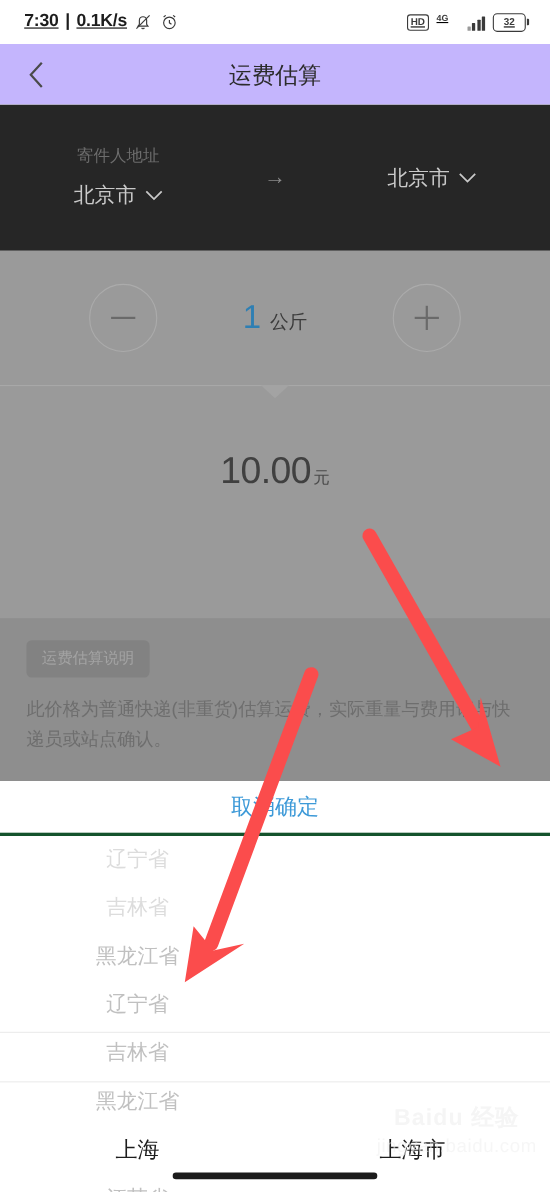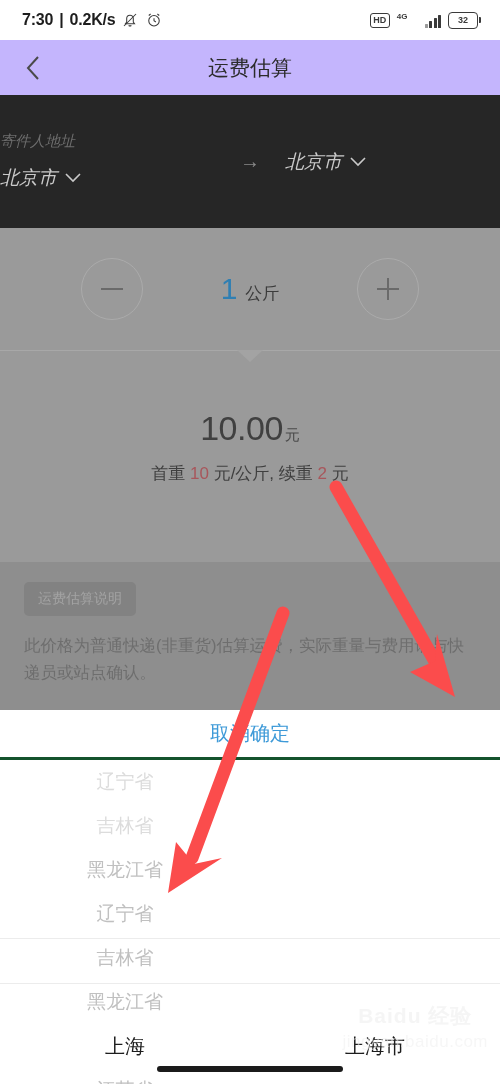--- a/index.html
+++ b/index.html
@@ -22,20 +22,21 @@
   .statusbar {
     position: absolute;
     left: 0; top: 0;
     width: 500px; height: 40px;
     display: flex;
     align-items: center;
     justify-content: space-between;
     padding: 0 22px;
     box-sizing: border-box;
     background: #ffffff;
+    text-decoration: underline;
   }
   .sb-left {
     display: flex;
     align-items: center;
     gap: 6px;
     font-size: 16px;
     font-weight: bold;
     color: #1d1d1d;
     letter-spacing: -0.2px;
   }
@@ -134,22 +135,21 @@
   }
   .addr-bar {
     position: relative;
     height: 133px;
     background: #262626;
     display: flex;
     align-items: center;
   }
   .addr-col {
     flex: 1;
-    text-align: left;
-    font-style: italic;
+    text-align: center;
   }
   .addr-label {
     font-size: 15px;
     color: #6d6d6d;
     margin-bottom: 14px;
   }
   .addr-value {
     font-size: 19px;
     color: #c9c9c9;
     display: inline-flex;
@@ -367,21 +367,21 @@
 </style>
 </head>
 <body>
 
 <div id="phone">
 
   <div class="statusbar">
     <div class="sb-left">
       <span>7:30</span>
       <span>|</span>
-      <span>0.2K/s</span>
+      <span>0.1K/s</span>
       <svg class="mute-icon" viewBox="0 0 24 24">
         <path d="M6 17h12l-1.6-2.2V10a4.4 4.4 0 0 0-8.8 0v4.8L6 17z" fill="none" stroke="#3a3a3a" stroke-width="1.4"></path>
         <path d="M10.4 19a1.7 1.7 0 0 0 3.2 0" fill="none" stroke="#3a3a3a" stroke-width="1.4"></path>
         <line x1="4" y1="20" x2="20" y2="4" stroke="#3a3a3a" stroke-width="1.4"></line>
       </svg>
       <svg class="alarm-icon" viewBox="0 0 24 24">
         <circle cx="12" cy="13" r="7" fill="none" stroke="#3a3a3a" stroke-width="1.4"></circle>
         <path d="M12 9.5V13l2.5 1.6" fill="none" stroke="#3a3a3a" stroke-width="1.4"></path>
         <path d="M5 6l2.5-2M19 6l-2.5-2" fill="none" stroke="#3a3a3a" stroke-width="1.4"></path>
       </svg>
@@ -450,23 +450,20 @@
           <span class="bar-v"></span>
         </div>
       </div>
 
       <div class="divider-notch"></div>
 
       <div class="price-zone">
         <div>
           <span class="price-main">10.00</span><span class="price-unit">元</span>
         </div>
-        <div class="price-sub">
-          <span>首重 </span><span class="rednum">10</span><span> 元/公斤, 续重 </span><span class="rednum">2</span><span> 元</span>
-        </div>
       </div>
 
       <div class="note-zone">
         <span class="note-badge">运费估算说明</span>
         <div class="note-text">此价格为普通快递(非重货)估算运费，实际重量与费用请与快递员或站点确认。</div>
       </div>
 
     </div>
   </div>
 

